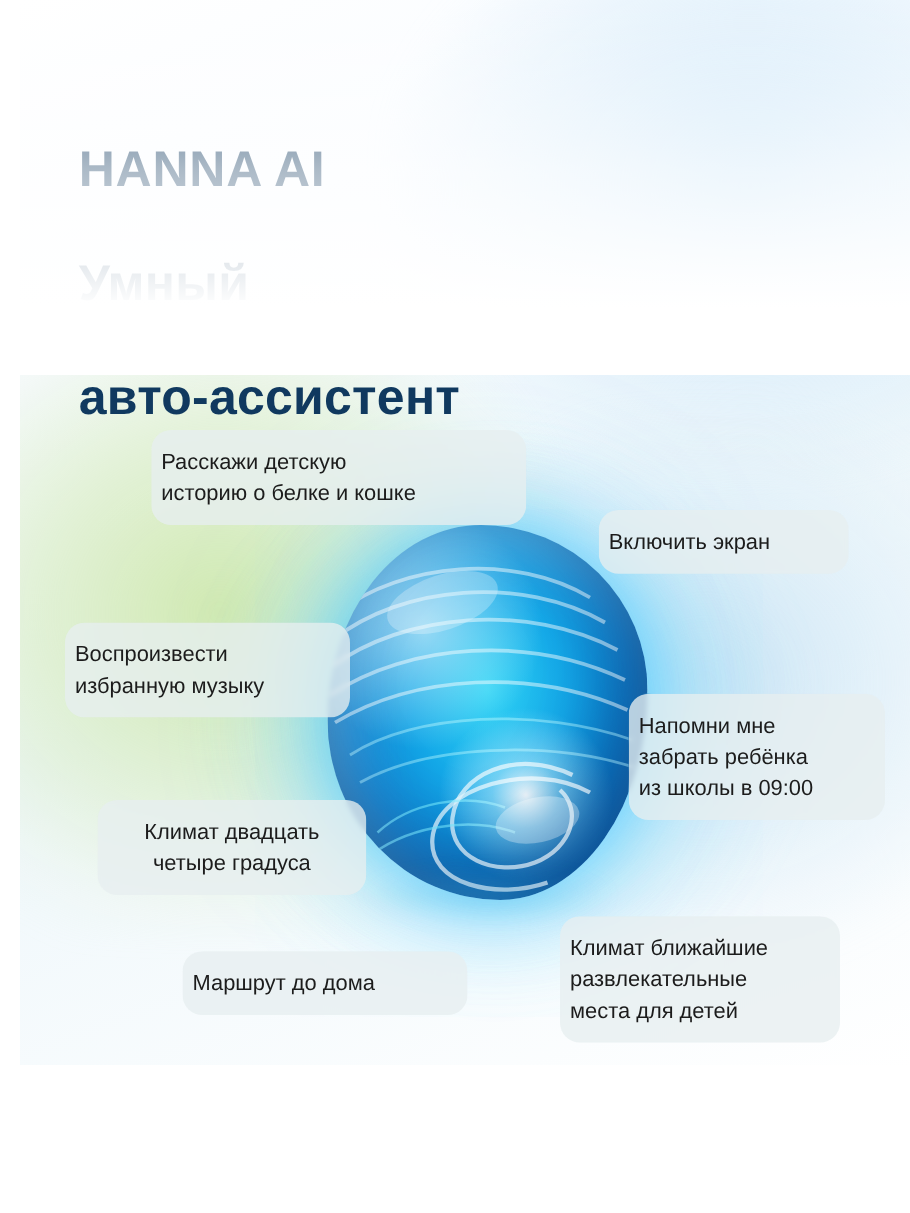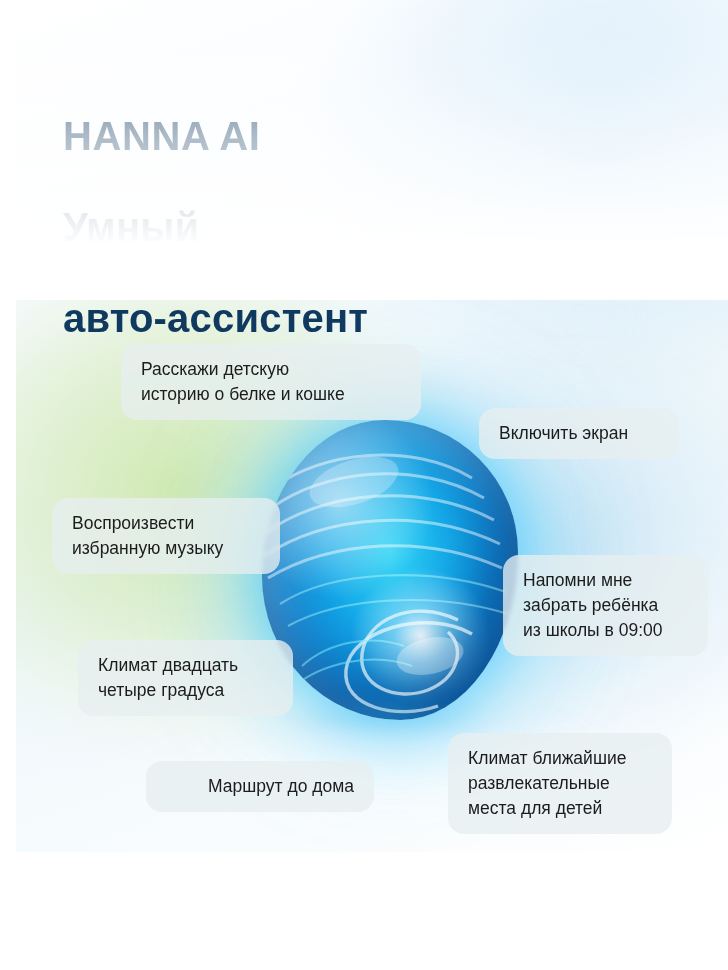--- a/index.html
+++ b/index.html
@@ -149,31 +149,31 @@
   }
 
   
   .chip {
     position: absolute;
     background: rgba(231, 238, 240, 0.78);
     border-radius: 16px;
     color: #1c1c1c;
     font-size: 17.5px;
     line-height: 1.42;
-    padding: 13px 20px;
+    padding: 13px 8px;
     box-sizing: border-box;
     white-space: pre-line;
     backdrop-filter: blur(2px);
   }
   .chip.c1 { left: 105px;  top: 344px;  width: 300px; }
   .chip.c2 { left: 463px;  top: 408px;  width: 200px; }
   .chip.c3 { left: 36px;   top: 498px;  width: 228px; }
   .chip.c4 { left: 487px;  top: 555px;  width: 205px; }
-  .chip.c5 { left: 62px;   top: 640px;  width: 215px; }
-  .chip.c6 { left: 130px;  top: 761px;  width: 228px; text-align: right; }
+  .chip.c5 { left: 62px;   top: 640px;  width: 215px; text-align: center; }
+  .chip.c6 { left: 130px;  top: 761px;  width: 228px; }
   .chip.c7 { left: 432px;  top: 733px;  width: 224px; }
 </style>
 </head>
 <body>
 
 <div id="poster">
 
   <div class="bg-layer bg-base"></div>
   <div class="wash-green"></div>
   <div class="wash-blue-top"></div>

